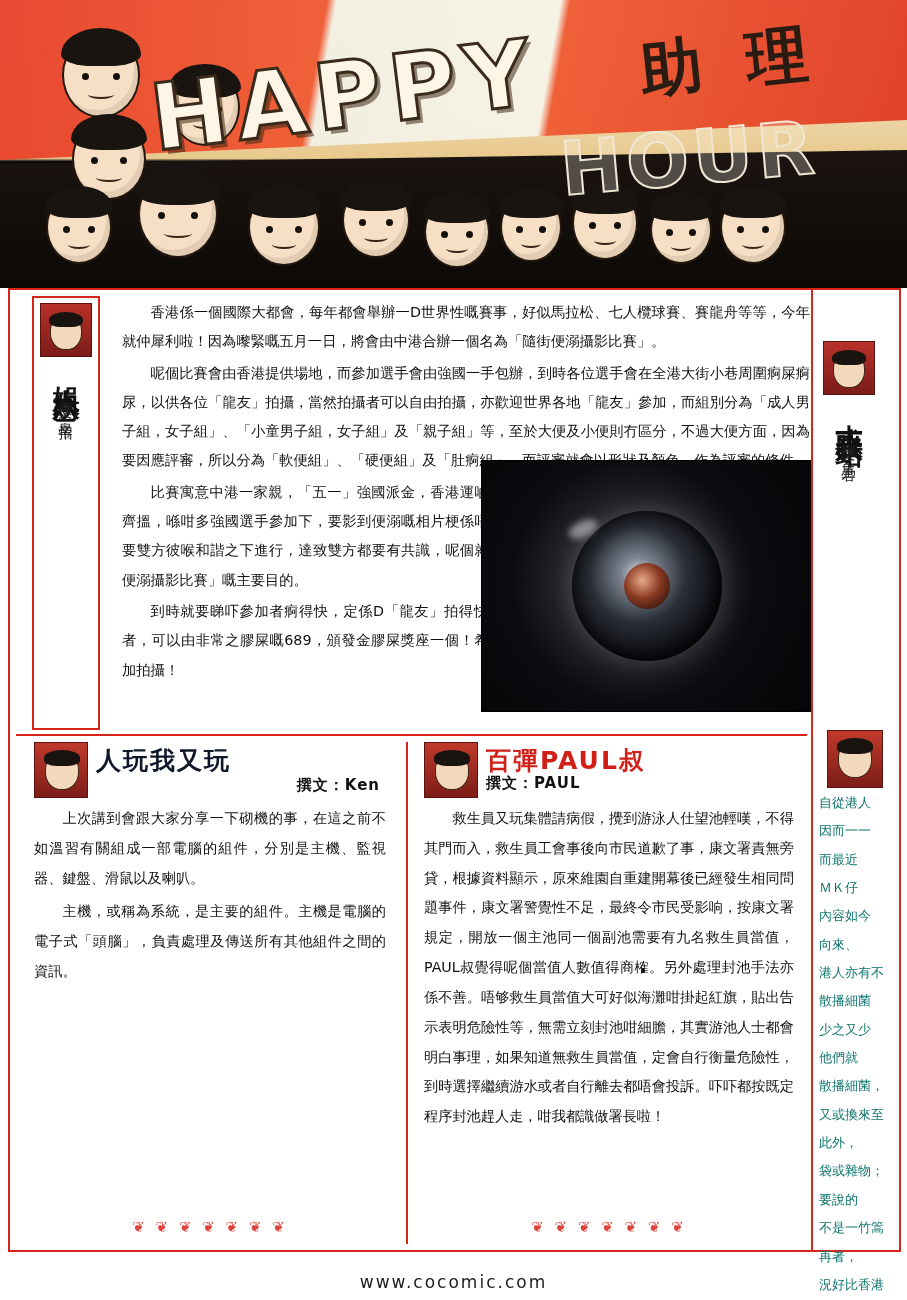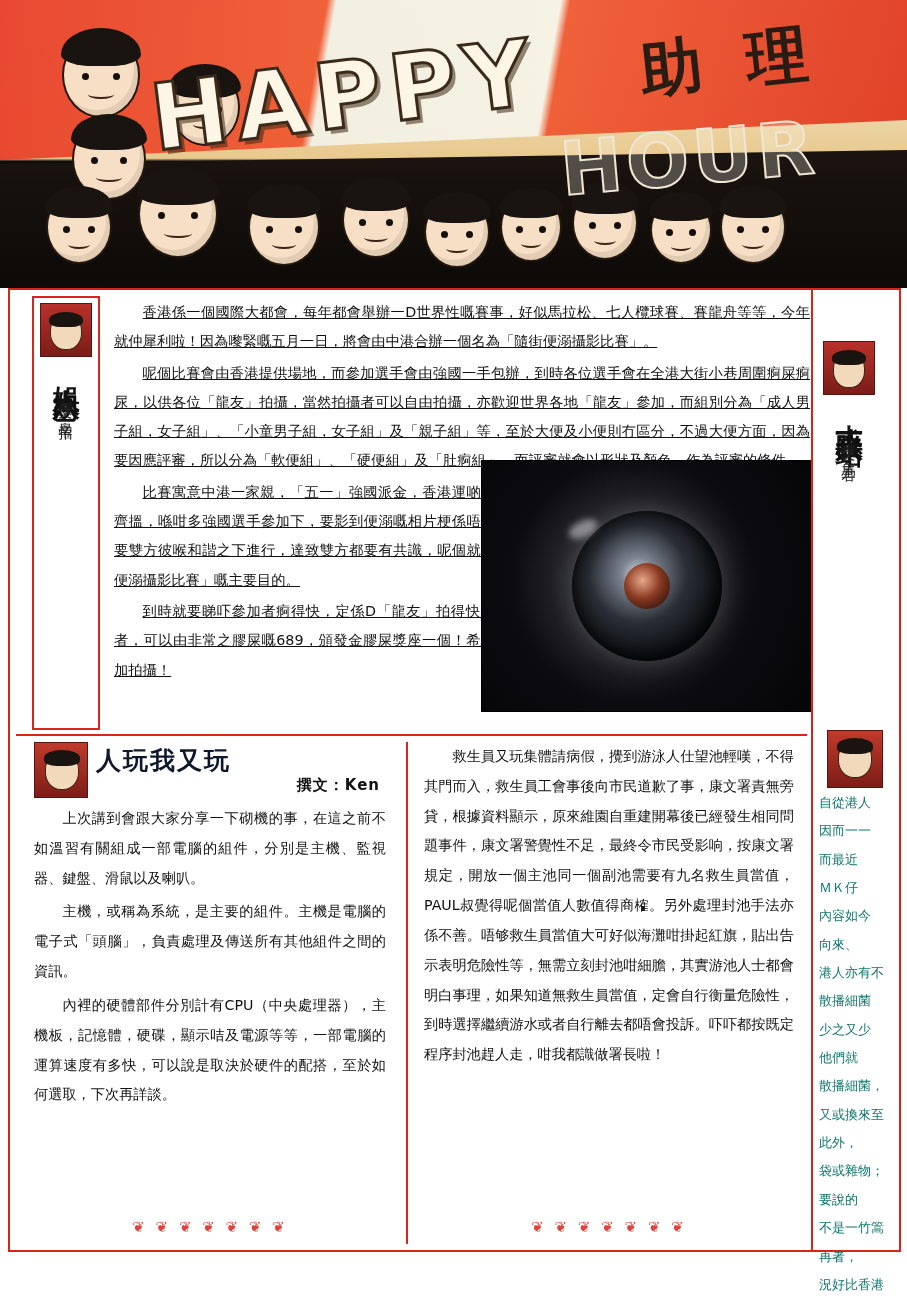--- a/index.html
+++ b/index.html
@@ -100,21 +100,21 @@
   .tab-author{
     writing-mode:vertical-rl;text-orientation:upright;
     font-size:14px;color:#222;letter-spacing:2px;margin-top:10px;
   }
 
   
   .top-article{
     position:absolute;left:100px;top:8px;width:700px;
     font-size:14.3px;line-height:2.05;color:#111;text-align:justify;
   }
-  .top-article p{margin:0 0 2px 4px;text-indent:2em;text-decoration:underline;}
+  .top-article p{margin:0 0 2px 12px;text-indent:2em;}
   .cam{
     position:absolute;left:471px;top:170px;width:330px;height:250px;
     background:radial-gradient(circle at 46% 48%,#6a6a72 0%,#2b2b32 26%,#0c0c10 55%,#050507 100%);
     border:1px solid #000;
   }
   .cam .lens{
     position:absolute;left:50%;top:50%;width:150px;height:150px;margin:-75px 0 0 -75px;
     border-radius:50%;
     background:radial-gradient(circle at 44% 42%,#cfd6de 0%,#7b838f 14%,#2a2e36 40%,#0b0d10 70%,#000 100%);
     box-shadow:0 0 26px rgba(255,255,255,.18),inset 0 0 20px #000;
@@ -299,28 +299,34 @@
       <div class="col-head">
         <div class="headshot">
             <div class="pface"></div>
           </div>
         <div class="col-title">人玩我又玩</div>
         <div class="col-author">撰文：Ken</div>
       </div>
       <div class="col-body">
         <p>上次講到會跟大家分享一下砌機的事，在這之前不如溫習有關組成一部電腦的組件，分別是主機、監視器、鍵盤、滑鼠以及喇叭。</p>
         <p>主機，或稱為系統，是主要的組件。主機是電腦的電子式「頭腦」，負責處理及傳送所有其他組件之間的資訊。</p>
-        <p>內裡的硬體部件分別計有CPU（中央處理器），主機板，記憶體，硬碟，顯示咭及電源等等，一部電腦的運算速度有多快，可以說是取決於硬件的配搭，至於如何選取，下次再詳談。</p>
       </div>
       <div class="flourish">❦ ❦ ❦ ❦ ❦ ❦ ❦</div>
     </div>
 
     <div class="col-sep" style="left:396px;"></div>
 
     <div class="col" style="left:414px;width:370px;">
+      <div class="col-head">
+        <div class="headshot">
+            <div class="pface"></div>
+          </div>
+        <div class="col-title red">百彈PAUL叔</div>
+        <div class="col-author" style="right:auto;left:62px;top:32px;">撰文：PAUL</div>
+      </div>
       <div class="col-body">
         <p>救生員又玩集體請病假，攪到游泳人仕望池輕嘆，不得其門而入，救生員工會事後向市民道歉了事，康文署責無旁貸，根據資料顯示，原來維園自重建開幕後已經發生相同問題事件，康文署警覺性不足，最終令市民受影响，按康文署規定，開放一個主池同一個副池需要有九名救生員當值，PAUL叔覺得呢個當值人數值得商榷。另外處理封池手法亦係不善。唔够救生員當值大可好似海灘咁掛起紅旗，貼出告示表明危險性等，無需立刻封池咁細膽，其實游池人士都會明白事理，如果知道無救生員當值，定會自行衡量危險性，到時選擇繼續游水或者自行離去都唔會投訴。吓吓都按既定程序封池趕人走，咁我都識做署長啦！</p>
       </div>
       <div class="flourish">❦ ❦ ❦ ❦ ❦ ❦ ❦</div>
     </div>
 
     <div class="right-col">
       <div class="right-tab">
         <div class="tab-photo">
             <div class="pface"></div>
@@ -349,13 +355,14 @@
         <p>要說的</p>
         <p>不是一竹篙</p>
         <p>再者，</p>
         <p>況好比香港</p>
 
       </div>
     </div>
 
   </div>
 
+  <div class="footer">www.cocomic.com</div>
 </div>
 
 </body></html>

